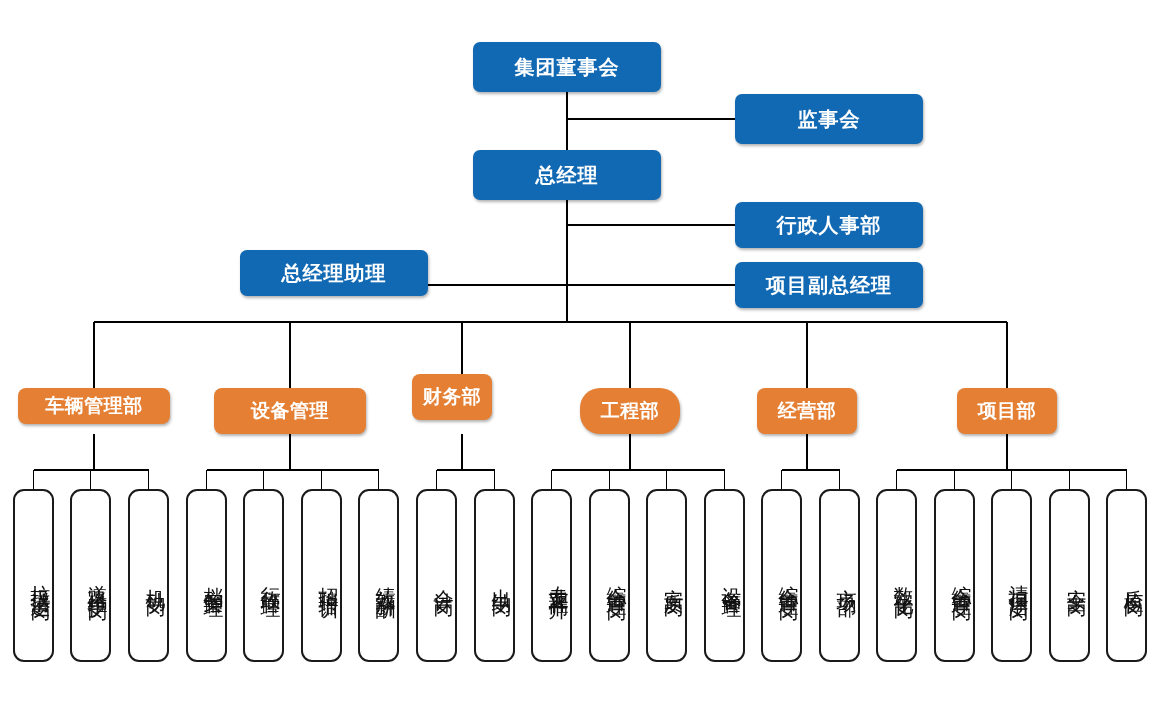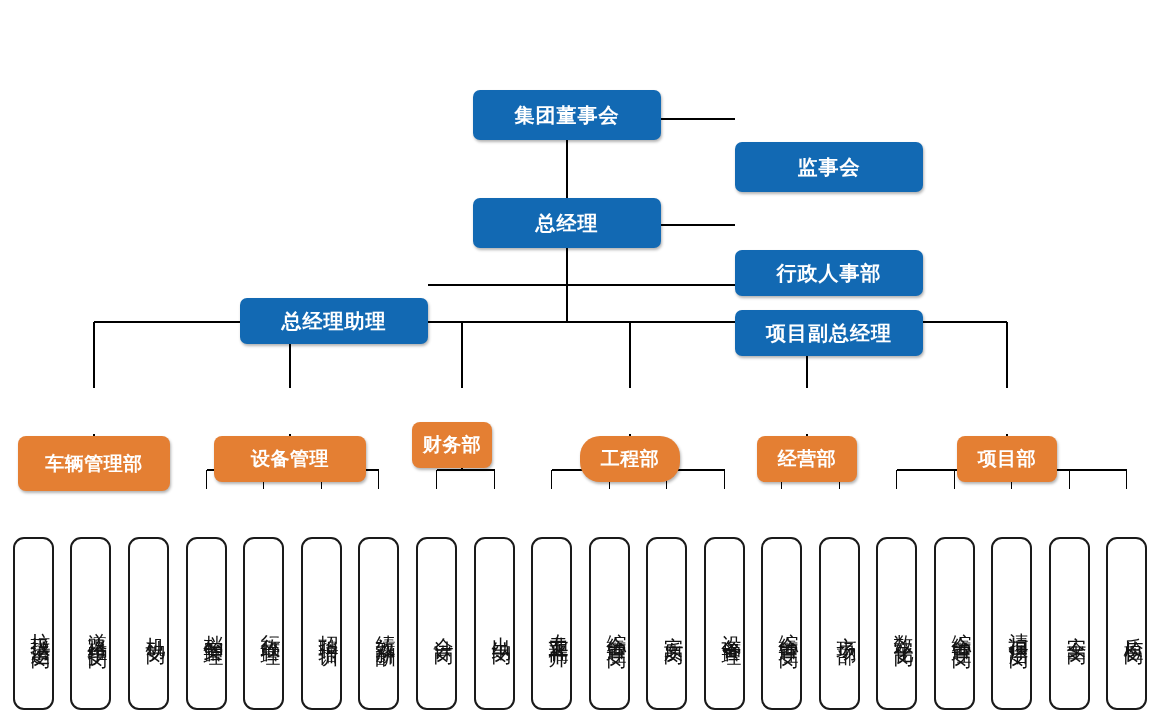--- a/index.html
+++ b/index.html
@@ -24,21 +24,20 @@
     pointer-events: none;
   }
   .node {
     position: absolute;
     box-sizing: border-box;
     display: flex;
     align-items: center;
     justify-content: center;
     text-align: center;
     line-height: 1.15;
-    margin-top: 48px;
   }
   
   .node.blue {
     background: #1269B3;
     color: #ffffff;
     border-radius: 7px;
     font-size: 20px;
     font-weight: 700;
     letter-spacing: 1px;
     box-shadow: 1px 2px 3px rgba(0,0,0,0.30);
@@ -124,21 +123,21 @@
       <line x1="1126.5" y1="470" x2="1126.5" y2="489" stroke="#000000" stroke-width="1.4" shape-rendering="crispEdges"></line>
     </svg>
 
   <div id="nodes">
       <div class="node blue" style="left: 473px; top: 42px; width: 188px; height: 50px;">集团董事会</div>
       <div class="node blue" style="left: 735px; top: 94px; width: 188px; height: 50px;">监事会</div>
       <div class="node blue" style="left: 473px; top: 150px; width: 188px; height: 50px;">总经理</div>
       <div class="node blue" style="left: 735px; top: 202px; width: 188px; height: 46px;">行政人事部</div>
       <div class="node blue" style="left: 240px; top: 250px; width: 188px; height: 46px;">总经理助理</div>
       <div class="node blue" style="left: 735px; top: 262px; width: 188px; height: 46px;">项目副总经理</div>
-      <div class="node orange" style="left: 18px; top: 388px; width: 152px; height: 55px;">车辆管理部</div>
+      <div class="node orange" style="left: 18px; top: 388px; width: 152px; height: 36px;">车辆管理部</div>
       <div class="node orange" style="left: 214px; top: 388px; width: 152px; height: 46px;">设备管理</div>
       <div class="node orange" style="left: 412px; top: 374px; width: 80px; height: 46px;">财务部</div>
       <div class="node orange" style="left: 580px; top: 388px; width: 100px; height: 46px; border-radius: 20px;">工程部</div>
       <div class="node orange" style="left: 757px; top: 388px; width: 100px; height: 46px;">经营部</div>
       <div class="node orange" style="left: 957px; top: 388px; width: 100px; height: 46px;">项目部</div>
       <div class="node leaf" style="left: 13px; top: 489px; width: 41px; height: 173px;">垃圾清运岗</div>
       <div class="node leaf" style="left: 70px; top: 489px; width: 41px; height: 173px;">道路维护岗</div>
       <div class="node leaf" style="left: 128px; top: 489px; width: 41px; height: 173px;">机动岗</div>
       <div class="node leaf" style="left: 186px; top: 489px; width: 41px; height: 173px;">档案管理</div>
       <div class="node leaf" style="left: 243px; top: 489px; width: 41px; height: 173px;">行政管理</div>

